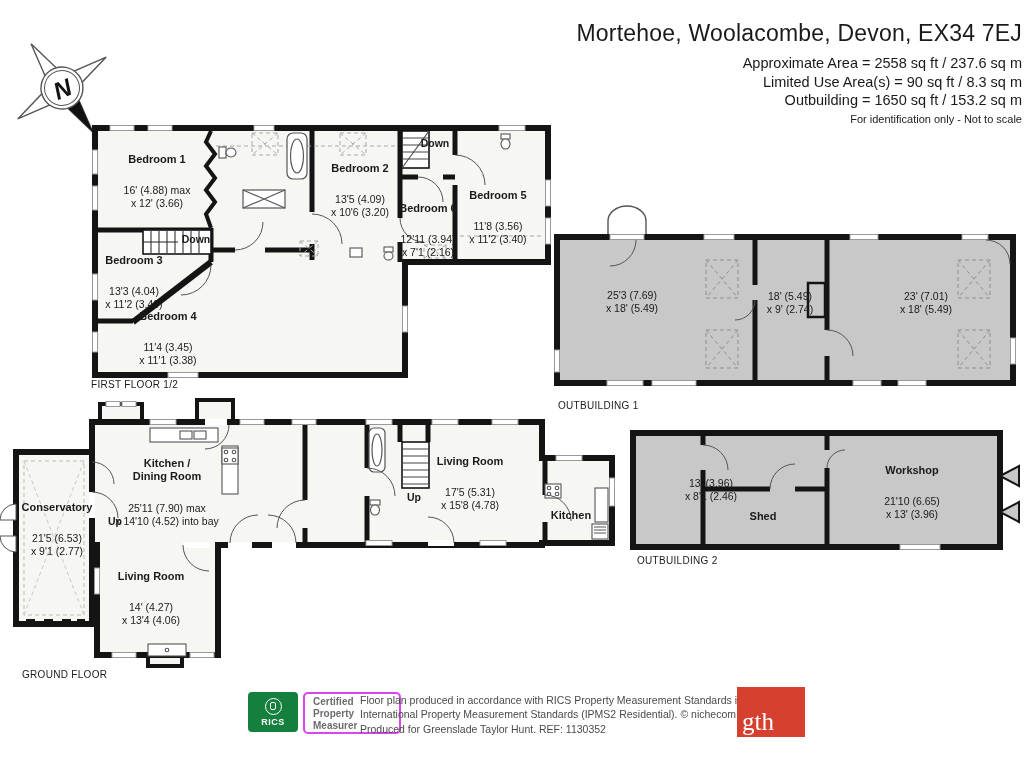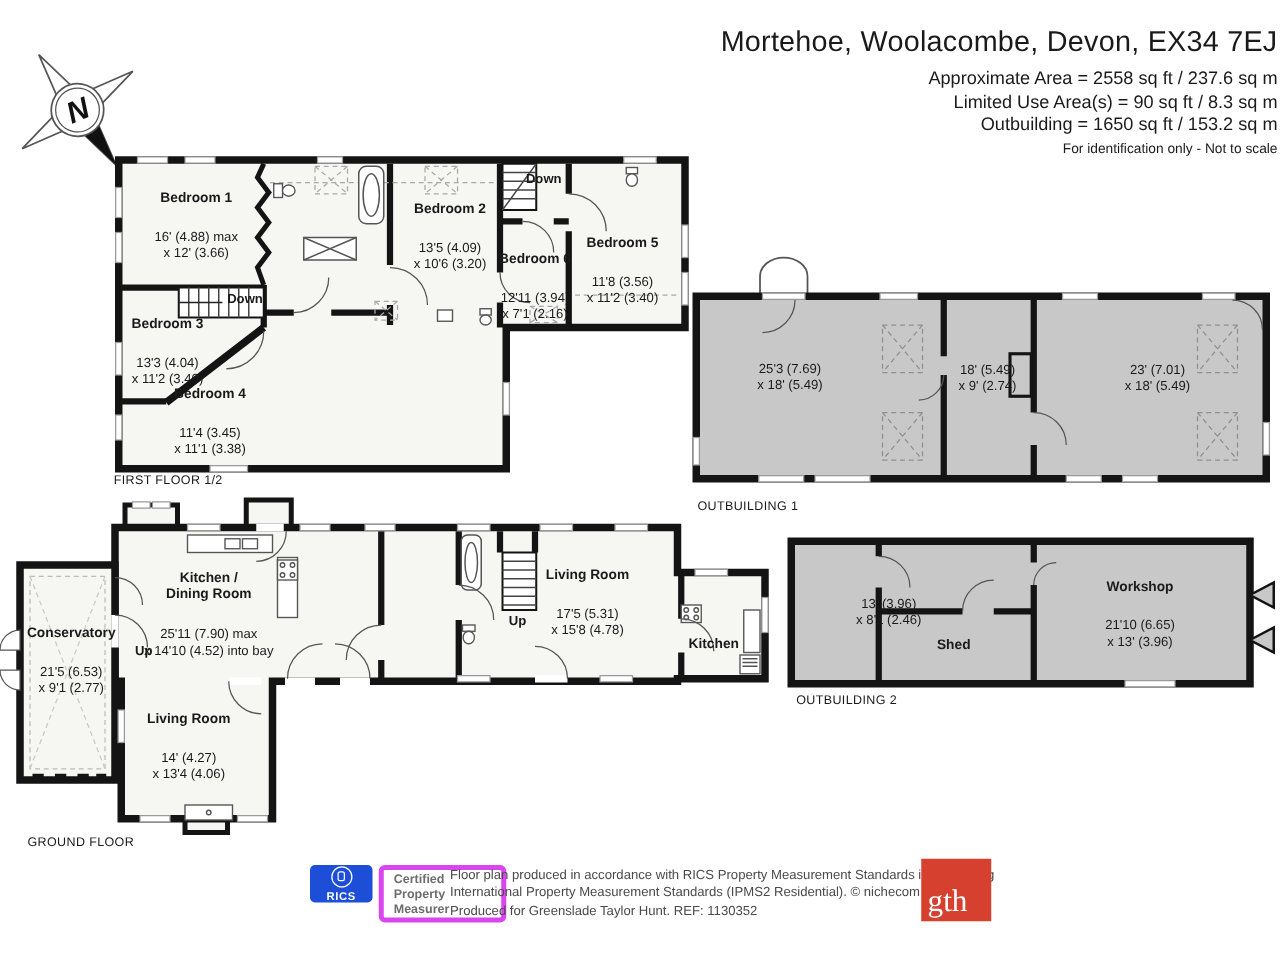--- a/index.html
+++ b/index.html
@@ -12,29 +12,29 @@
   .header .line{font-size:14.5px;line-height:18.5px;}
   .header .note{font-size:11px;margin-top:3px;}
   
   .rlabel{position:absolute;transform:translate(-50%,-50%);text-align:center;white-space:pre-line;}
   .nm{display:block;font-weight:bold;font-size:11px;line-height:1.22;}
   .dm{display:block;font-size:10.5px;line-height:1.22;}
   .stair{position:absolute;transform:translate(-50%,-50%);font-weight:bold;font-size:10.5px;}
   .floor-title{position:absolute;font-weight:normal;font-size:10px;letter-spacing:0.3px;}
   
   .rics{position:absolute;left:248px;top:692px;display:flex;align-items:stretch;}
-  .rics .dark{width:50px;height:30px;background:#1d4ed8;border-radius:4px;display:flex;flex-direction:column;
+  .rics .dark{width:50px;height:40px;background:#15803d;border-radius:4px;display:flex;flex-direction:column;
               align-items:center;justify-content:center;color:#fff;}
   .rics .crest{width:15px;height:15px;border:1.6px solid #fff;border-radius:50%;position:relative;margin-bottom:2px;}
   .rics .crest:after{content:"";position:absolute;left:4px;top:3px;width:4px;height:6px;border:1.2px solid #fff;border-radius:2px;}
   .rics .brand{font-size:9px;font-weight:bold;letter-spacing:0.5px;}
-  .rics .lite{width:86px;height:36px;background:#fff;border:4px solid #d946ef;border-radius:5px;margin-left:5px;
+  .rics .lite{width:86px;height:36px;background:#fff;border:2px solid #d946ef;border-radius:5px;margin-left:5px;
               padding:2px 0 0 8px;font-size:10px;font-weight:bold;color:#6d6d6d;line-height:1.18;white-space:pre-line;}
   .foot-text{position:absolute;left:360px;top:693px;font-size:10.5px;line-height:1.38;color:#4a4a4a;white-space:nowrap;}
-  .gth{position:absolute;left:737px;top:687px;width:56px;height:50px;background:#d6402e;}
+  .gth{position:absolute;left:737px;top:687px;width:68px;height:50px;background:#d6402e;}
   .gth span{position:absolute;left:5px;bottom:3px;color:#fff;font-family:"Liberation Serif","DejaVu Serif",serif;
             font-size:25px;line-height:1;}
 </style>
 </head>
 <body>
 
 <div id="page">
 
   <svg width="1024" height="768" viewBox="0 0 1024 768">
 

